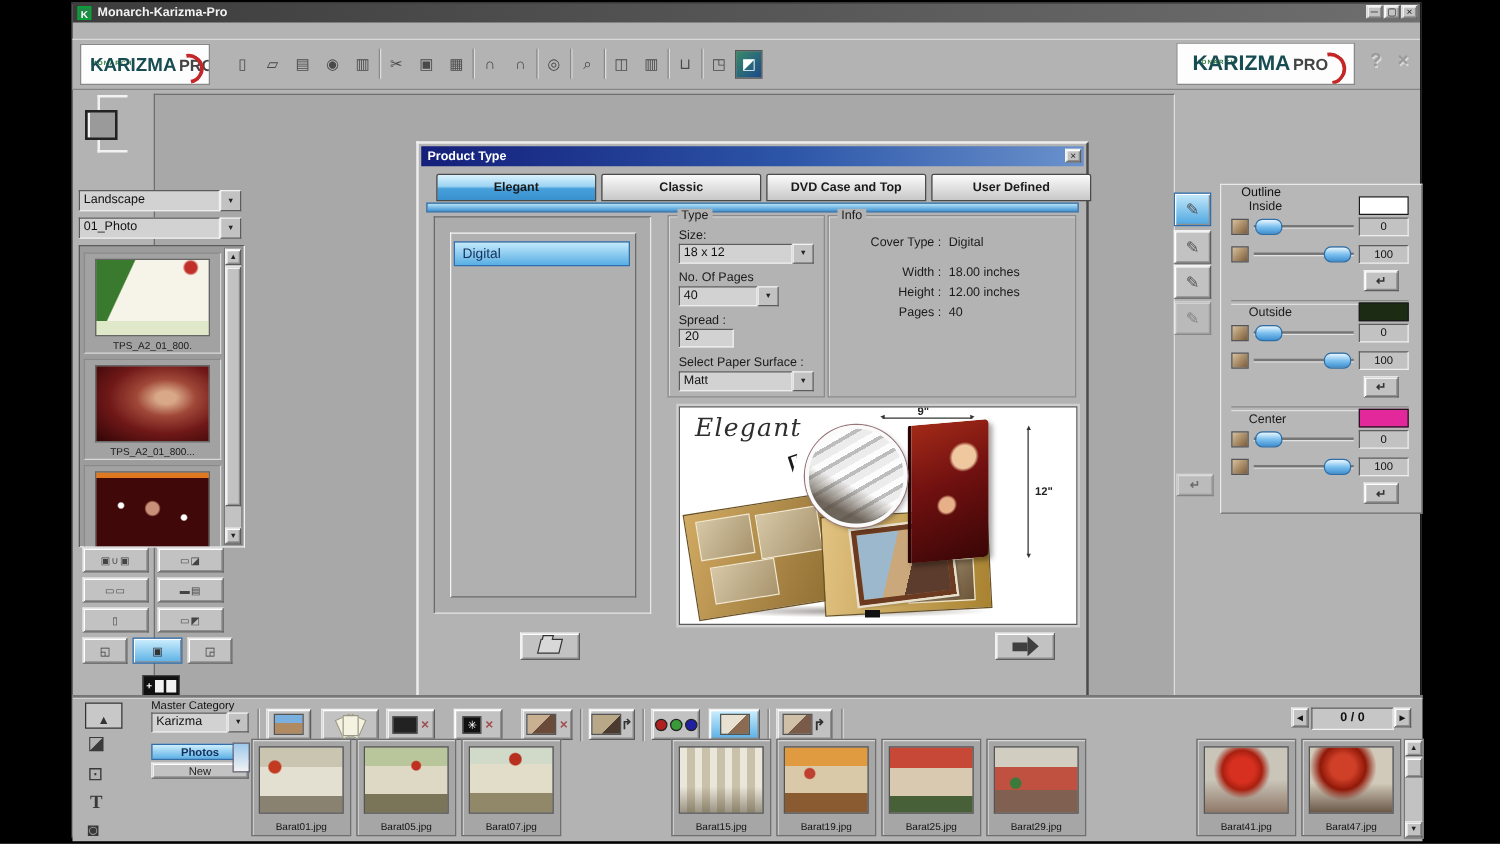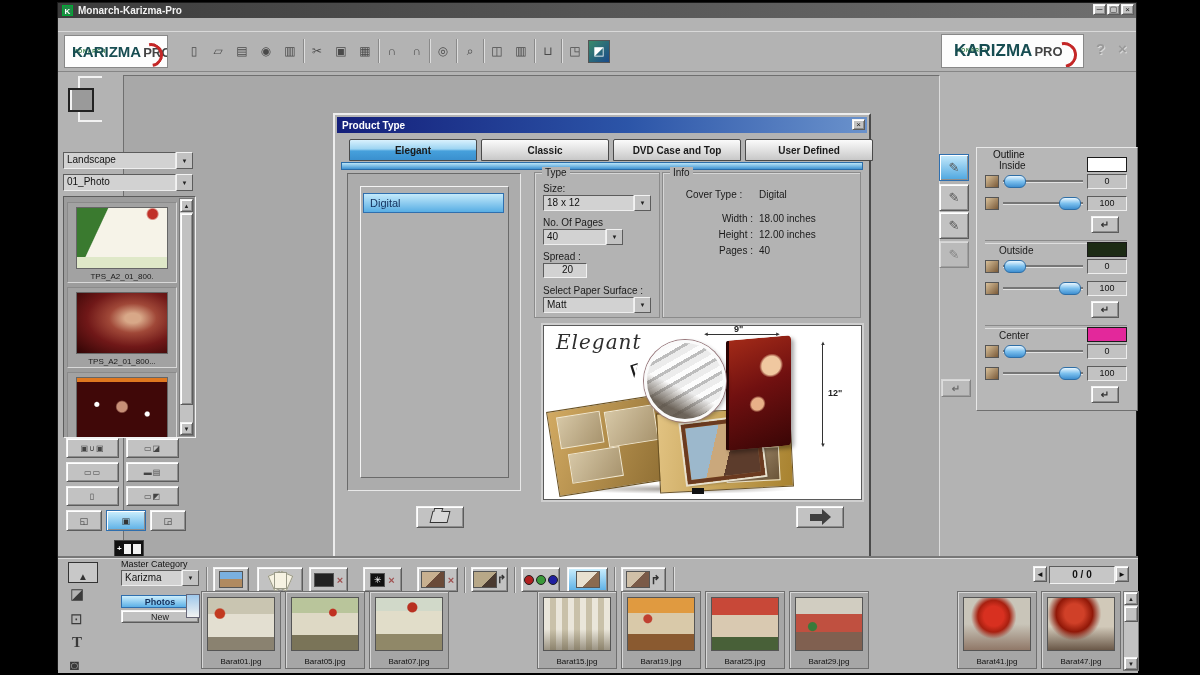--- a/index.html
+++ b/index.html
@@ -311,32 +311,32 @@
       <div class="combo a" style="left:8px;top:22px;width:108px;height:16px">
         <div class="field">18 x 12</div>
         <div class="drop">▼</div>
       </div>
       <div class="lbl a" style="left:8px;top:44px">No. Of Pages</div>
       <div class="combo a" style="left:8px;top:56px;width:80px;height:16px">
         <div class="field">40</div>
         <div class="drop">▼</div>
       </div>
       <div class="lbl a" style="left:8px;top:78px">Spread :</div>
-      <div class="a sunken" style="left:8px;top:90px;width:44px;height:15px;background:#d2d2d2;font-size:10px;padding-left:18px;box-sizing:border-box">20</div>
+      <div class="a sunken" style="left:8px;top:90px;width:44px;height:15px;background:#d2d2d2;font-size:10px;padding-left:4px;box-sizing:border-box">20</div>
       <div class="lbl a" style="left:8px;top:112px">Select Paper Surface :</div>
       <div class="combo a" style="left:8px;top:124px;width:108px;height:16px">
         <div class="field">Matt</div>
         <div class="drop">▼</div>
       </div>
     </div>
 
     <div class="group a" style="left:327px;top:57px;width:197px;height:144px">
       <span class="legend">Info</span>
       <div class="a" style="left:12px;top:16px;display:flex;gap:6px">
-        <span class="lbl" style="width:78px;text-align:center">Cover Type :</span>
+        <span class="lbl" style="width:78px;text-align:right">Cover Type :</span>
         <span class="lbl">Digital</span>
       </div>
       <div class="a" style="left:12px;top:40px;display:flex;gap:6px">
         <span class="lbl" style="width:78px;text-align:right">Width :</span>
         <span class="lbl">18.00 inches</span>
       </div>
       <div class="a" style="left:12px;top:56px;display:flex;gap:6px">
         <span class="lbl" style="width:78px;text-align:right">Height :</span>
         <span class="lbl">12.00 inches</span>
       </div>

